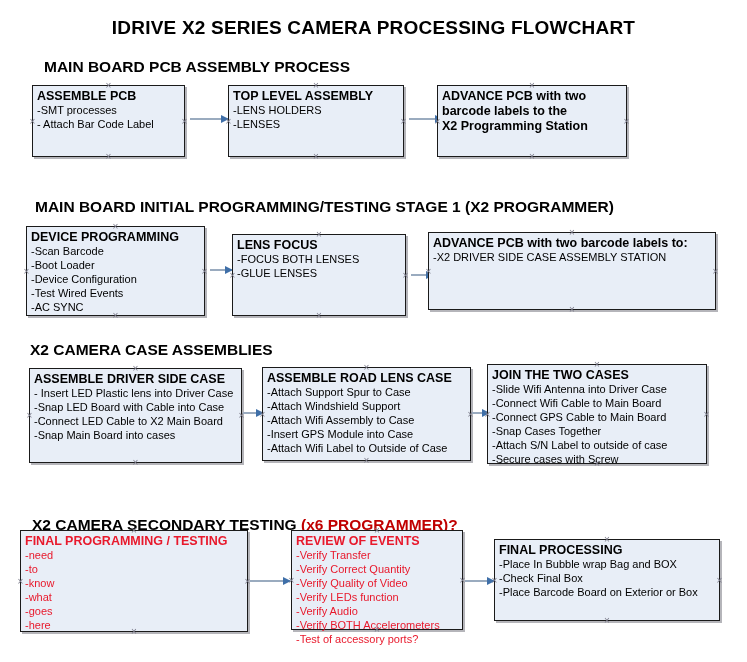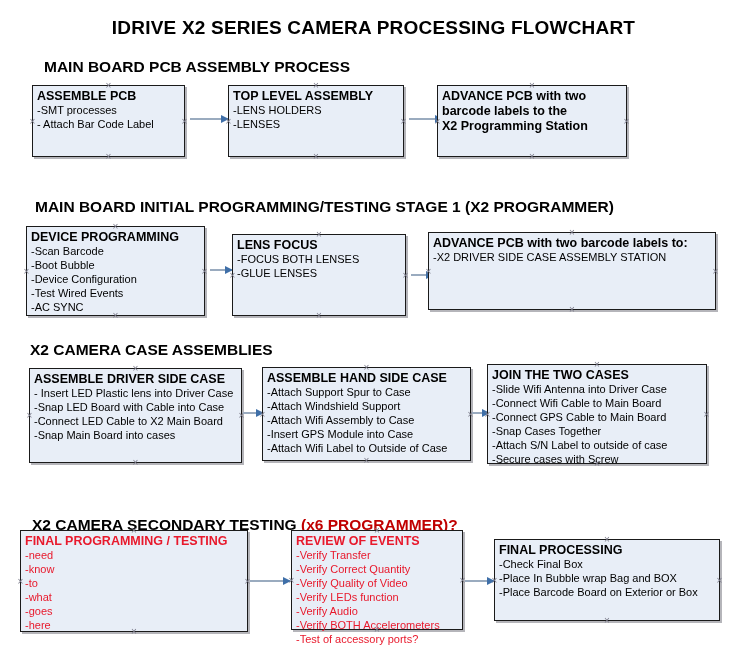--- a/index.html
+++ b/index.html
@@ -146,21 +146,21 @@
     <span class="handle h-right">×</span>
   </div>
 
   <div class="abs section-header" style="left:23px; top:198px;margin-left:12px;">
     <span>MAIN BOARD INITIAL PROGRAMMING/TESTING STAGE 1 (X2 PROGRAMMER)</span><span class="accent"></span>
   </div>
 
   <div class="node" style="left:26px; top:226px; width:179px; height:90px;">
     <div class="node-title">DEVICE PROGRAMMING</div>
     <div class="node-line">-Scan Barcode</div>
-    <div class="node-line">-Boot Bubble</div>
+    <div class="node-line">-Boot Loader</div>
     <div class="node-line">-Device Configuration</div>
     <div class="node-line">-Test Wired Events</div>
     <div class="node-line">-AC SYNC</div>
     <span class="handle h-top">×</span>
     <span class="handle h-bottom">×</span>
     <span class="handle h-left">×</span>
     <span class="handle h-right">×</span>
   </div>
 
   <div class="connector" style="left:210px; top:269px; width:22px;"></div>
@@ -198,21 +198,21 @@
     <div class="node-line">-Snap Main Board into cases</div>
     <span class="handle h-top">×</span>
     <span class="handle h-bottom">×</span>
     <span class="handle h-left">×</span>
     <span class="handle h-right">×</span>
   </div>
 
   <div class="connector" style="left:243px; top:412px; width:20px;"></div>
 
   <div class="node" style="left:262px; top:367px; width:209px; height:94px;">
-    <div class="node-title">ASSEMBLE HAND SIDE CASE</div>
+    <div class="node-title">ASSEMBLE ROAD LENS CASE</div>
     <div class="node-line">-Attach Support Spur to Case</div>
     <div class="node-line">-Attach Windshield Support</div>
     <div class="node-line">-Attach Wifi Assembly to Case</div>
     <div class="node-line">-Insert GPS Module into Case</div>
     <div class="node-line">-Attach Wifi Label to Outside of Case</div>
     <span class="handle h-top">×</span>
     <span class="handle h-bottom">×</span>
     <span class="handle h-left">×</span>
     <span class="handle h-right">×</span>
   </div>
@@ -233,22 +233,22 @@
     <span class="handle h-right">×</span>
   </div>
 
   <div class="abs section-header" style="left:32px; top:516px;">
     <span>X2 CAMERA SECONDARY TESTING  </span><span class="accent">(x6 PROGRAMMER)?</span>
   </div>
 
   <div class="node red" style="left:20px; top:530px; width:228px; height:102px;">
     <div class="node-title">FINAL PROGRAMMING / TESTING</div>
     <div class="node-line">-need</div>
+    <div class="node-line">-to</div>
     <div class="node-line">-know</div>
-    <div class="node-line">-to</div>
     <div class="node-line">-what</div>
     <div class="node-line">-goes</div>
     <div class="node-line">-here</div>
     <span class="handle h-top">×</span>
     <span class="handle h-bottom">×</span>
     <span class="handle h-left">×</span>
     <span class="handle h-right">×</span>
   </div>
 
   <div class="connector" style="left:250px; top:580px; width:40px;"></div>
@@ -265,22 +265,22 @@
     <span class="handle h-top">×</span>
     <span class="handle h-bottom">×</span>
     <span class="handle h-left">×</span>
     <span class="handle h-right">×</span>
   </div>
 
   <div class="connector" style="left:465px; top:580px; width:29px;"></div>
 
   <div class="node" style="left:494px; top:539px; width:226px; height:82px;">
     <div class="node-title">FINAL PROCESSING</div>
+    <div class="node-line">-Place In Bubble wrap Bag and BOX</div>
     <div class="node-line"> -Check Final Box</div>
-    <div class="node-line">-Place In Bubble wrap Bag and BOX</div>
     <div class="node-line">-Place Barcode Board on Exterior or Box</div>
     <span class="handle h-top">×</span>
     <span class="handle h-bottom">×</span>
     <span class="handle h-left">×</span>
     <span class="handle h-right">×</span>
   </div>
 
 </div>
 
 </body></html>

